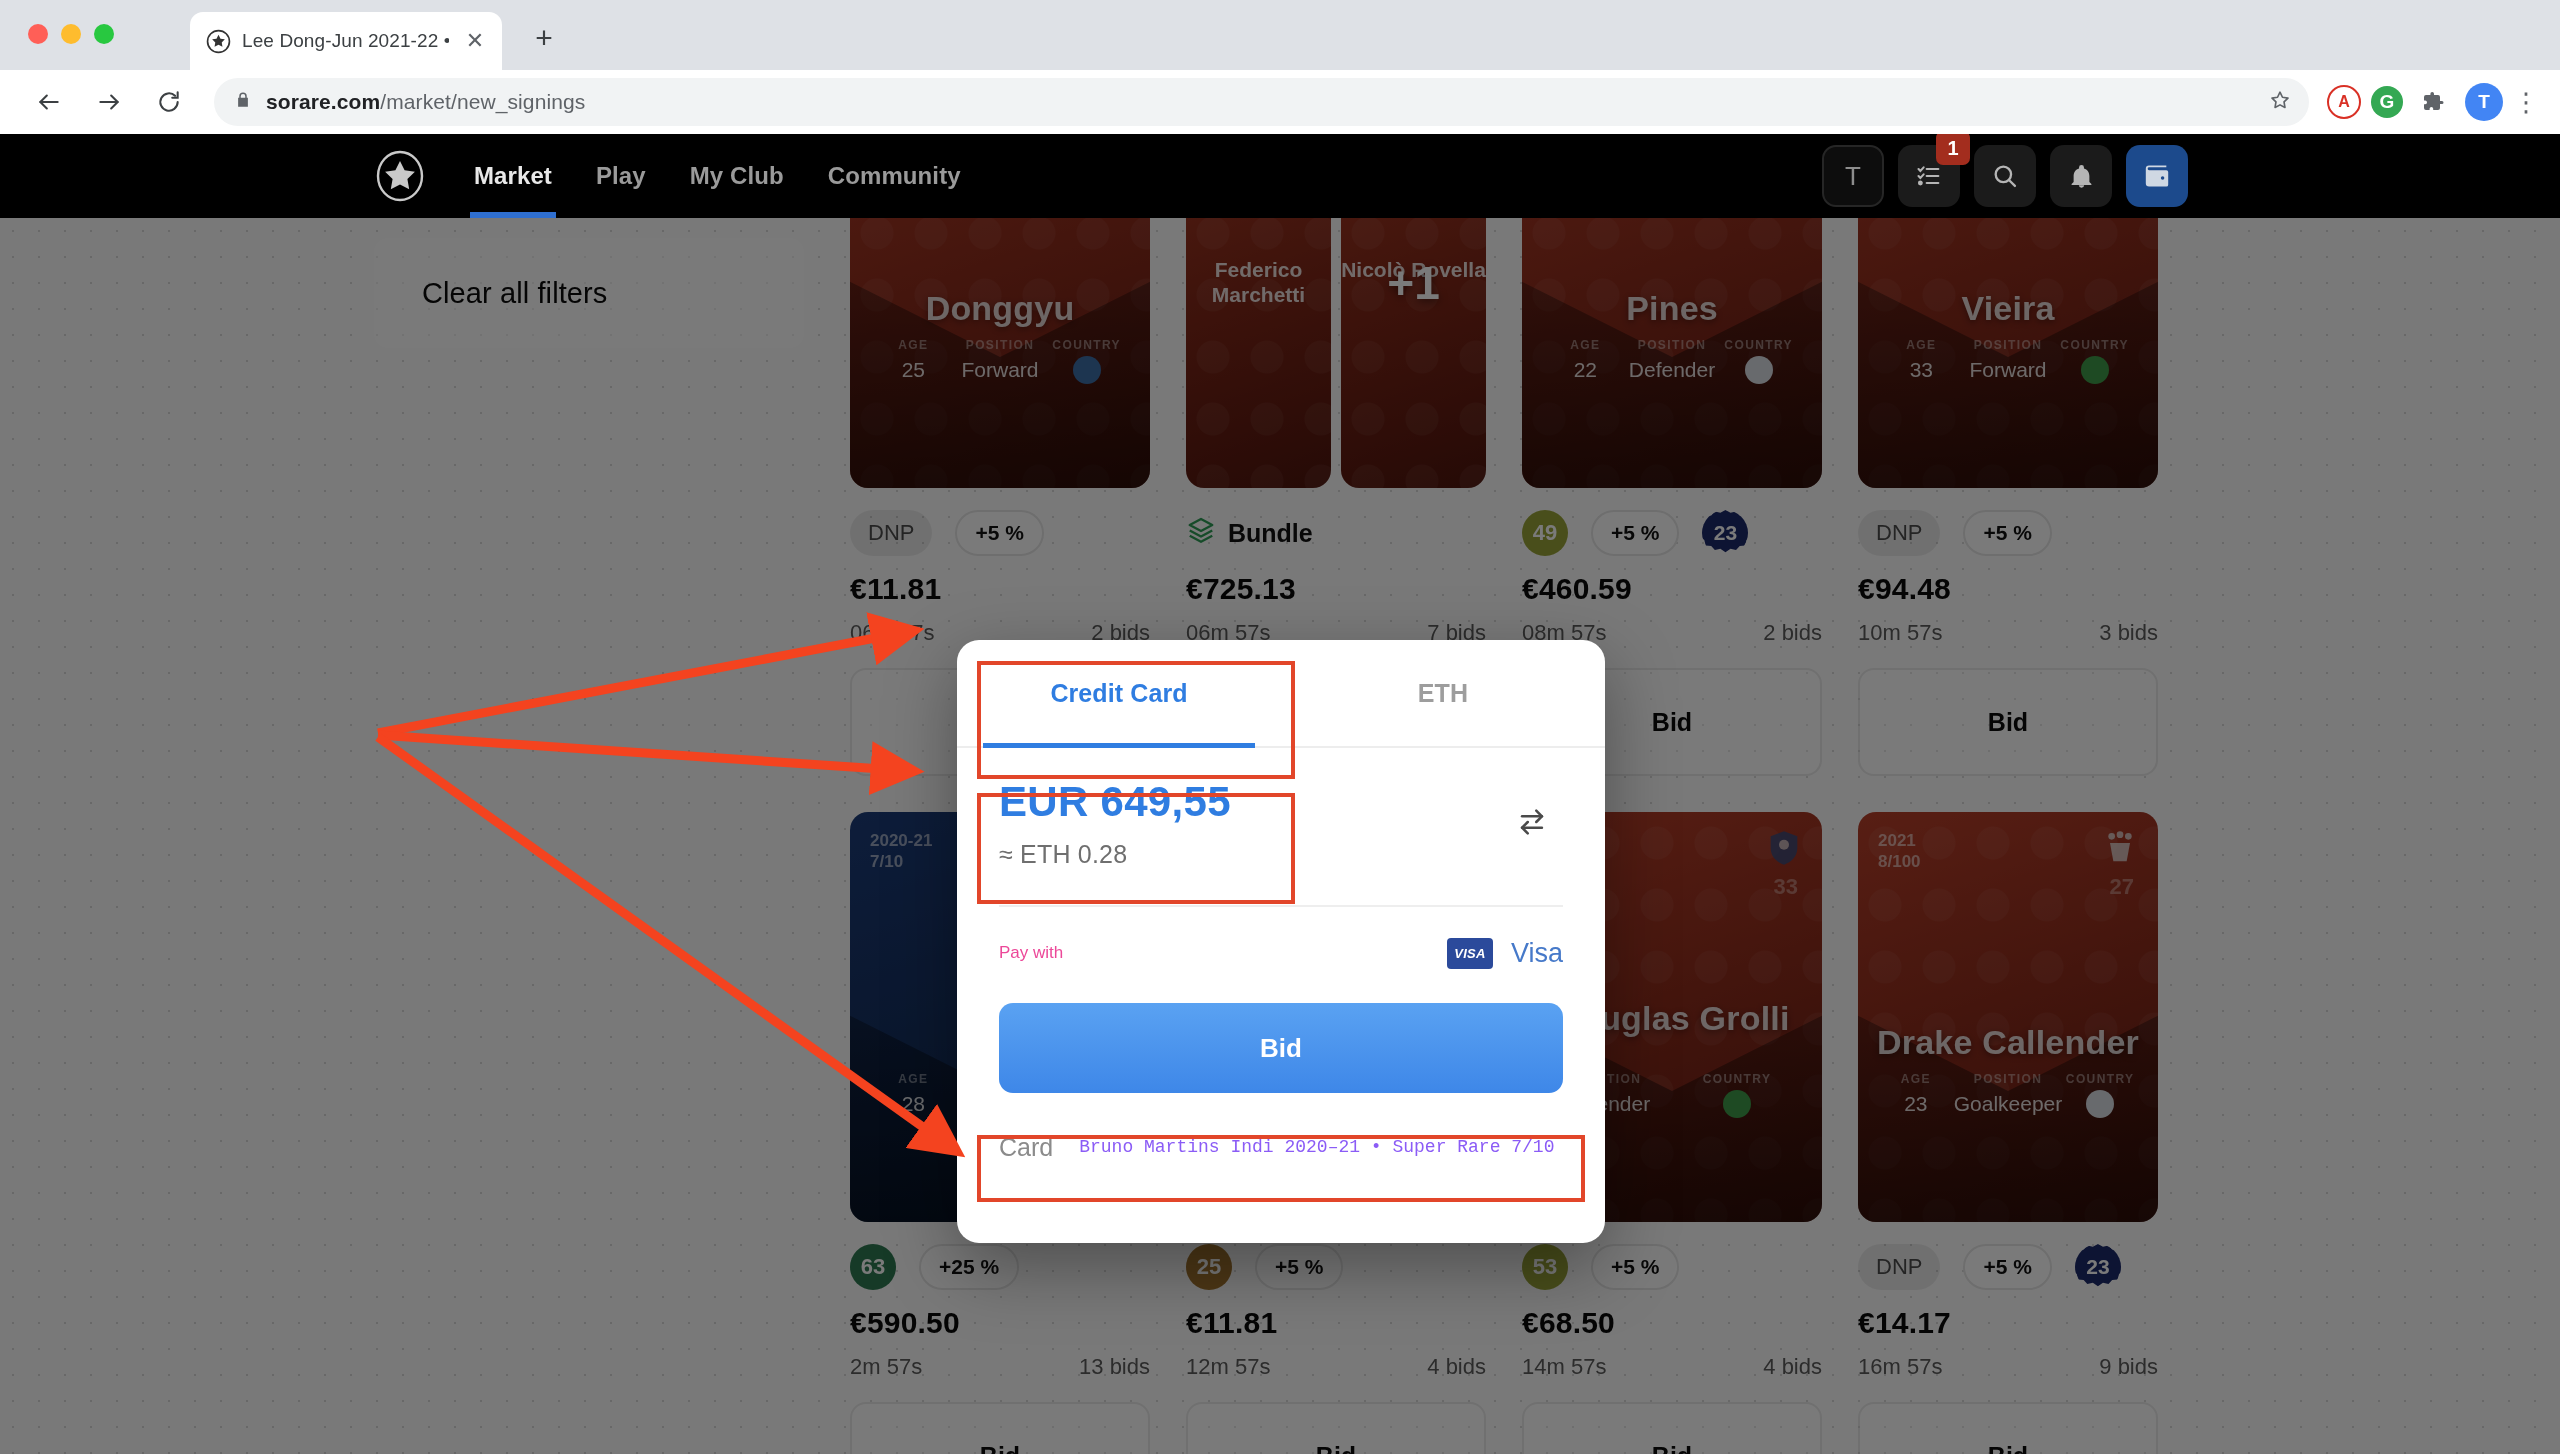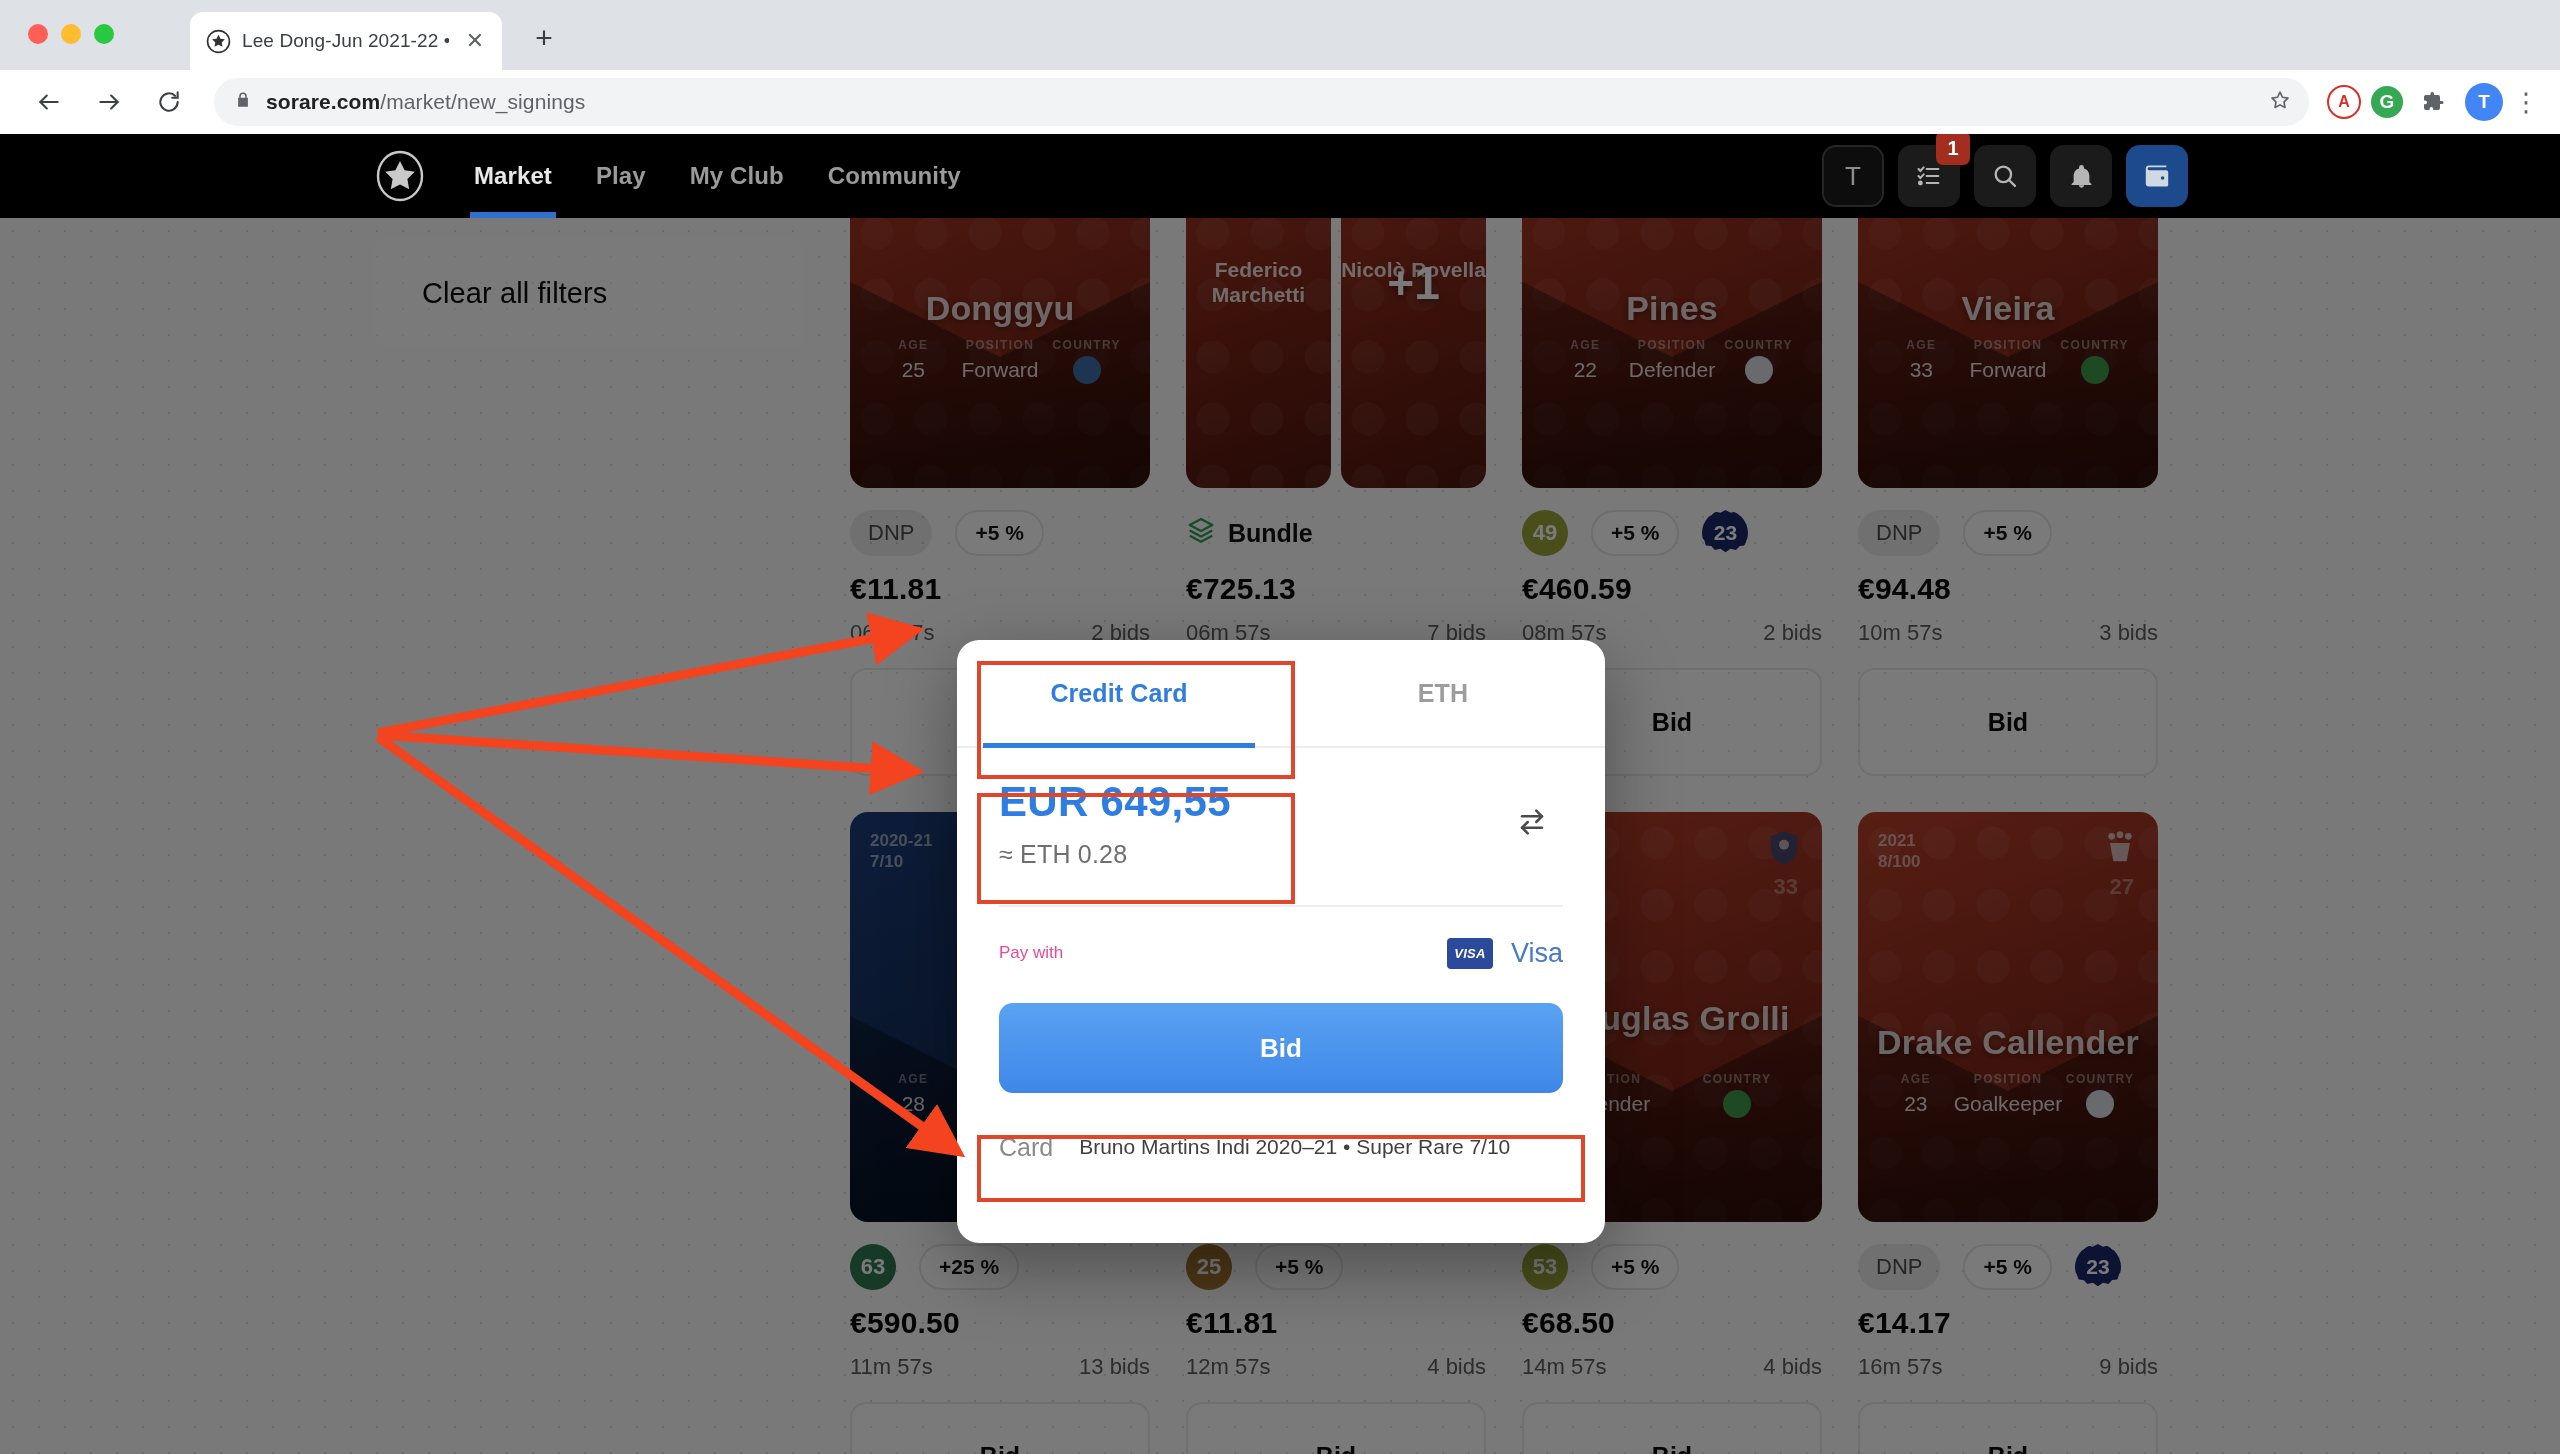--- a/index.html
+++ b/index.html
@@ -201,21 +201,21 @@
   }
   .visa-name { font-size: 27px; color: #4679c9; }
   .bid-cta {
     margin: 4px 42px 0 42px; height: 90px; border-radius: 14px;
     background: linear-gradient(180deg, #5aa2f2 0%, #3e87e8 100%);
     display: flex; align-items: center; justify-content: center;
     color: #fff; font-size: 26px; font-weight: 700;
   }
   .card-row { display: flex; align-items: center; padding: 0 42px; height: 92px; margin-top: 8px; }
   .card-row .k { font-size: 25px; color: #8b8b8b; }
-  .card-row .v { margin-left: 26px; font-size: 21px; color: #404040; white-space: nowrap; }
+  .card-row .v { margin-left: 26px; font-size: 18px; color: #8b5cf6; white-space: nowrap; font-family: Liberation Mono, monospace; }
 
   
   .hl { position: absolute; border: 4px solid #e2462a; z-index: 30; pointer-events: none; }
   #hl-tab  { left: 977px; top: 527px; width: 318px; height: 118px; }
   #hl-amt  { left: 977px; top: 659px; width: 318px; height: 111px; }
   #hl-card { left: 977px; top: 1001px; width: 608px; height: 67px; }
 
   .arrows { position: absolute; inset: 0; z-index: 31; pointer-events: none; }
 </style>
 </head>
@@ -486,21 +486,21 @@
                 <span class="flagdot" style="background:#c0392b"></span>
               </div>
           </div>
         </div>
         <div class="card-meta">
           <div class="pill score" style="background:#2f7a52">63</div>
           <div class="pill outline">+25 %</div>
         </div>
         <div class="card-price">€590.50</div>
         <div class="card-foot">
-          <span>11m 57s</span>
+          <span>2m 57s</span>
           <span>13 bids</span>
         </div>
         <div class="bid-btn">Bid</div>
       </div>
 
       <div class="card-cell">
         <div class="card-art">
           <div class="hexbg"></div>
           <div class="chevron"></div>
           <div class="card-name"></div>

